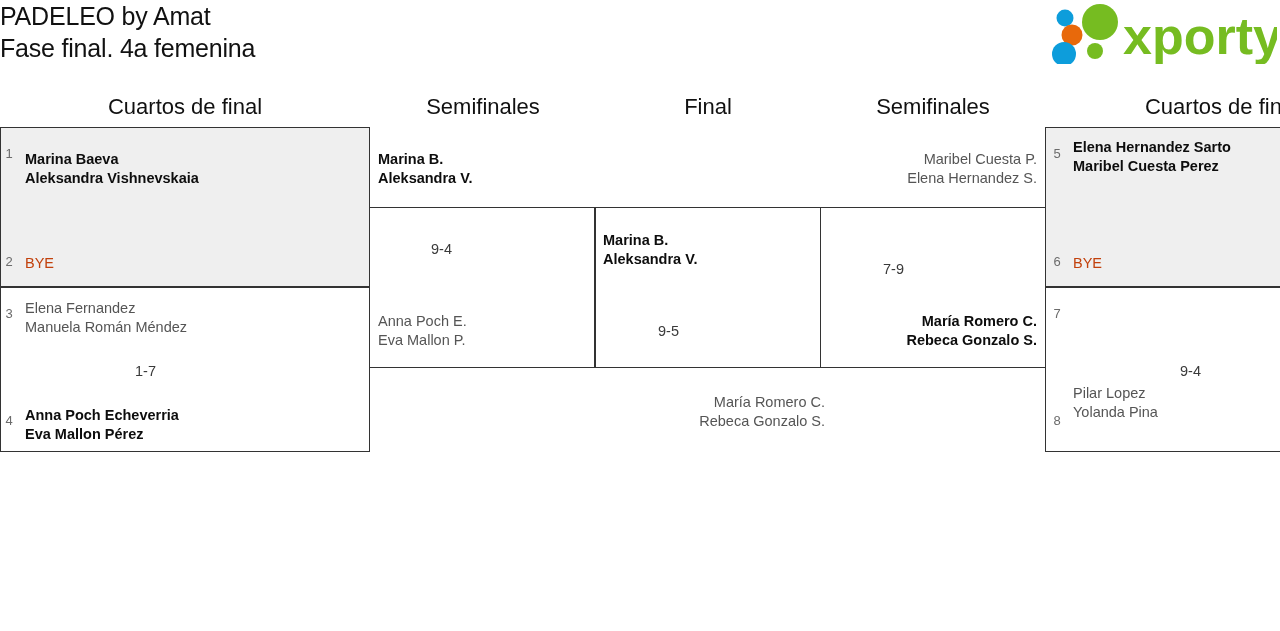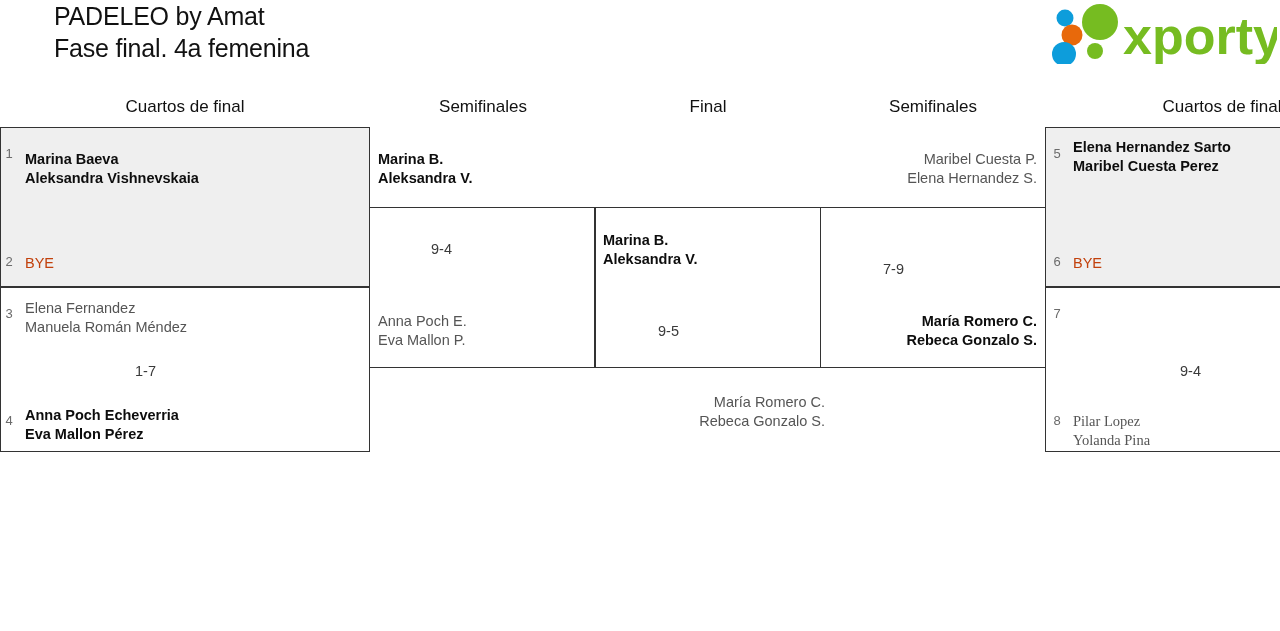--- a/index.html
+++ b/index.html
@@ -13,24 +13,23 @@
   #stage {
     position: relative;
     width: 1280px;
     height: 631px;
     background: #ffffff;
   }
 
   
   #title-block {
     position: absolute;
-    left: 16px;
+    left: 0px;
     top: 0px;
     width: 700px;
-    padding-left: 38px;
   }
   .title-line {
     font-size: 25px;
     line-height: 32px;
     color: #111111;
     font-weight: 400;
     letter-spacing: -0.2px;
     white-space: nowrap;
   }
 
@@ -41,21 +40,21 @@
     top: 2px;
     width: 230px;
     height: 62px;
   }
   #logo svg { display: block; }
 
   
   .round-header {
     position: absolute;
     top: 96px;
-    font-size: 17px;
+    font-size: 22px;
     line-height: 22px;
     color: #111111;
     text-align: center;
     white-space: nowrap;
   }
 
   
   .match-box {
     position: absolute;
     border: 1px solid #333333;
@@ -187,18 +186,18 @@
   </div>
   <div class="seed" style="left:1048px; top:254px;">6</div>
   <div class="team bye" style="left:1073px; top:254px;">
     <span class="nm">BYE</span>
   </div>
 
   <div class="match-box" style="left:1045px; top:287px; width:280px; height:165px;"></div>
   <div class="seed" style="left:1048px; top:306px;">7</div>
   <div class="score" style="left:1180px; top:362px; width:100px;">9-4</div>
   <div class="seed" style="left:1048px; top:413px;">8</div>
-  <div class="team loser" style="left:1073px; top:412px;font-family:Liberation Serif, serif;">
+  <div class="team loser" style="left:1073px; top:384px;">
     <span class="nm">Pilar Lopez</span>
     <span class="nm">Yolanda Pina</span>
   </div>
 
 </div>
 
 </body></html>

